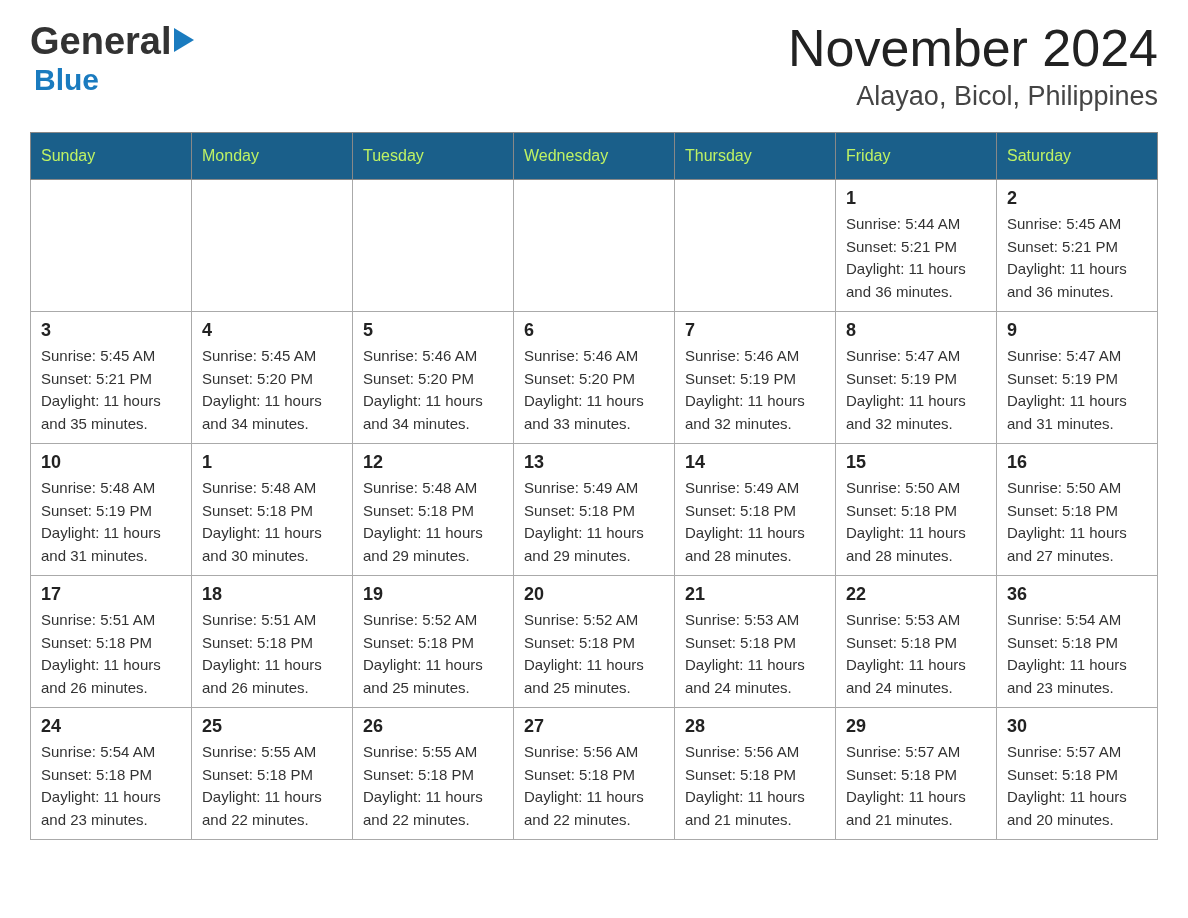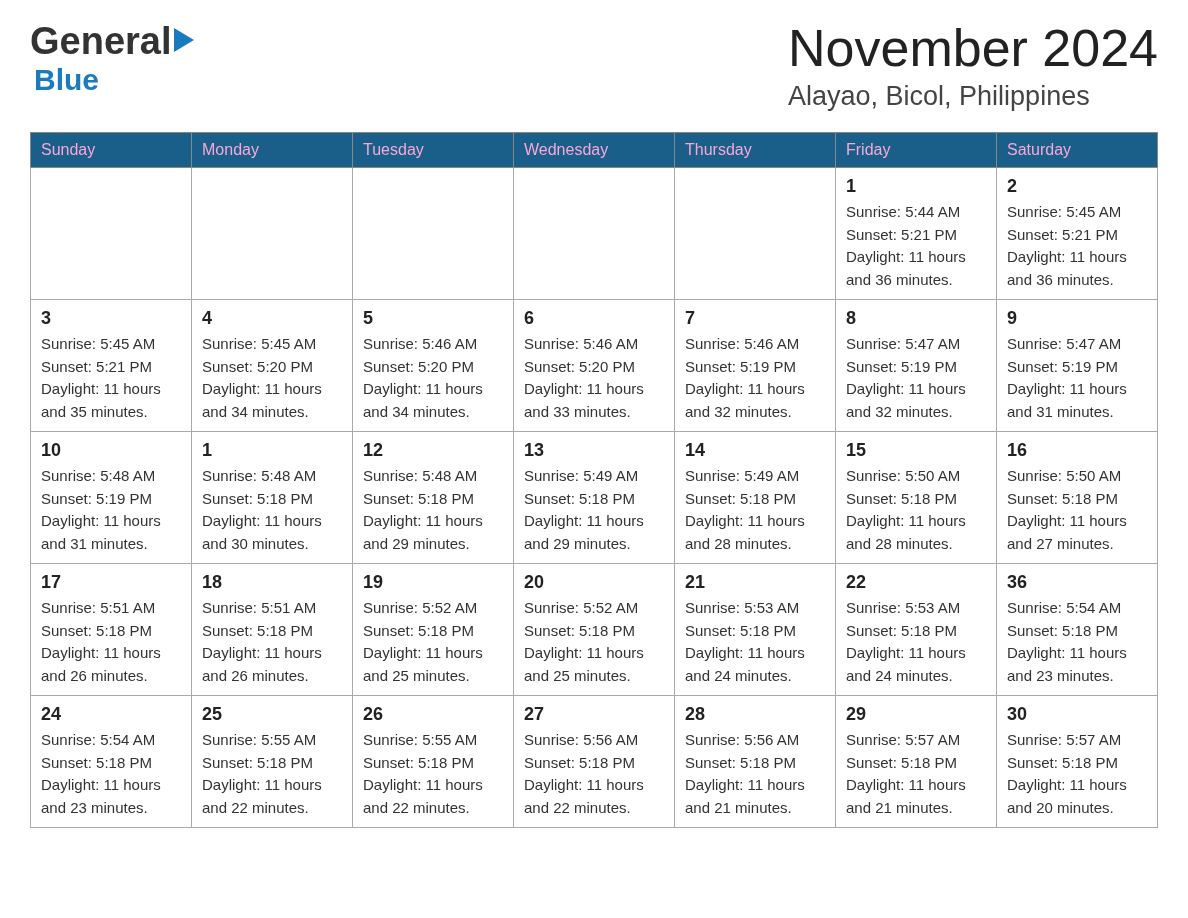--- a/index.html
+++ b/index.html
@@ -10,42 +10,42 @@
       width: 1188px;
       min-height: 918px;
     }
     .header {
       display: flex;
       justify-content: space-between;
       align-items: flex-start;
       margin-bottom: 20px;
     }
     .title-block {
-      text-align: left;
+      text-align: right;
     }
     .month-title {
       font-size: 52px;
       font-weight: normal;
       color: #222;
       line-height: 1.1;
     }
     .location {
       font-size: 27px;
       color: #444;
       margin-top: 4px;
     }
     .calendar-table {
       width: 100%;
       border-collapse: collapse;
       border: 1px solid #888;
     }
     .calendar-table th {
       background-color: #1a5f8a;
-      color: #f9a8d4;
-      padding: 8px 10px;
+      color: #bef264;
+      padding: 14px 10px;
       font-size: 16px;
       font-weight: normal;
       text-align: left;
       border: 1px solid #888;
     }
     .calendar-table td {
       vertical-align: top;
       padding: 8px 10px;
       border: 1px solid #aaa;
       width: 14.28%;

